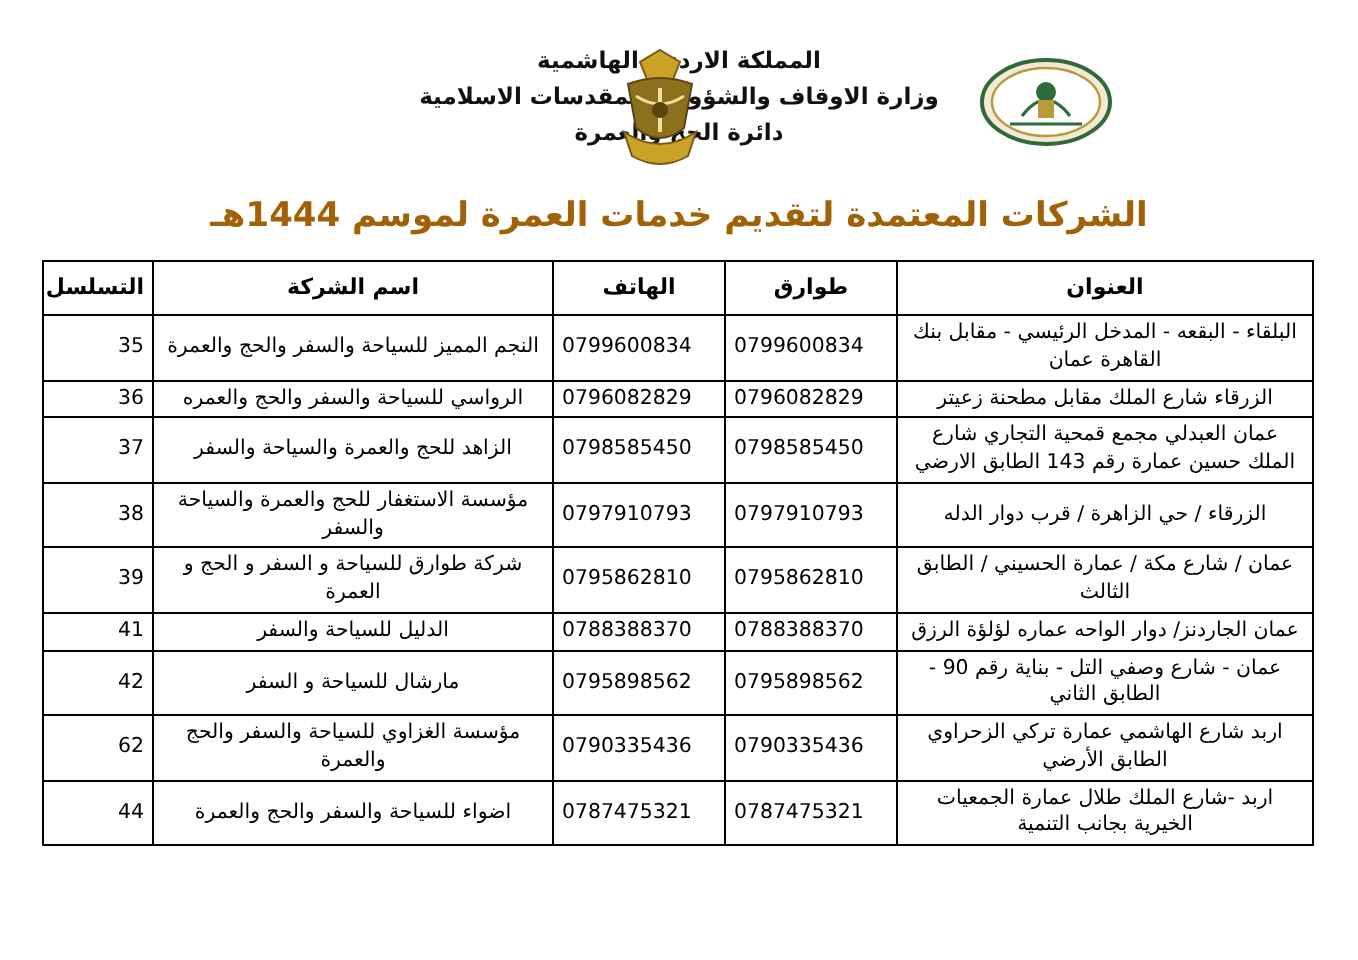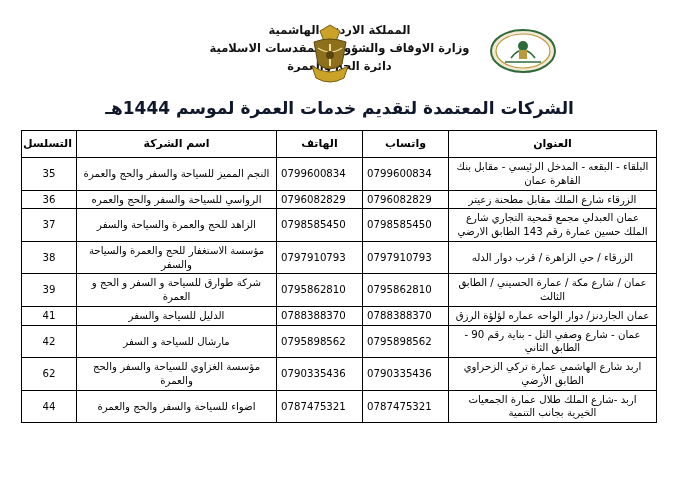--- a/index.html
+++ b/index.html
@@ -49,21 +49,21 @@
     left: 282px;
     width: 52px;
     height: 62px;
   }
   .emblem-svg, .seal-svg { display: block; }
   .title {
     text-align: center;
     font-size: 17px;
     font-weight: bold;
     margin: 6px 0 12px 0;
-    color: #0f172a;
+    color: #a16207;
     letter-spacing: 0;
   }
   table.companies {
     border-collapse: collapse;
     width: 635px;
     margin: 0 auto;
     table-layout: fixed;
   }
   table.companies th,
   table.companies td {
@@ -90,21 +90,21 @@
     width: 85px;
     font-family: "DejaVu Sans", sans-serif;
     font-size: 10.5px;
     direction: ltr;
   }
   td.c-name {
     text-align: center;
     width: 196px;
   }
   td.c-idx {
-    text-align: center;
+    text-align: right;
     width: 46px;
     font-size: 10.5px;
   }
   col.col-addr { width: 208px; }
   col.col-wa { width: 86px; }
   col.col-tel { width: 86px; }
   col.col-name { width: 200px; }
   col.col-idx { width: 55px; }
 </style>
 </head>
@@ -149,21 +149,21 @@
     <colgroup>
       <col class="col-addr">
       <col class="col-wa">
       <col class="col-tel">
       <col class="col-name">
       <col class="col-idx">
     </colgroup>
     <thead>
       <tr>
         <th>العنوان</th>
-        <th>واتساب</th>
+        <th>طوارق</th>
         <th>الهاتف</th>
         <th>اسم الشركة</th>
         <th>التسلسل</th>
       </tr>
     </thead>
     <tbody>
       <tr>
         <td class="c-addr">البلقاء - البقعه - المدخل الرئيسي - مقابل بنك القاهرة عمان</td>
         <td class="c-wa">0799600834</td>
         <td class="c-tel">0799600834</td>

